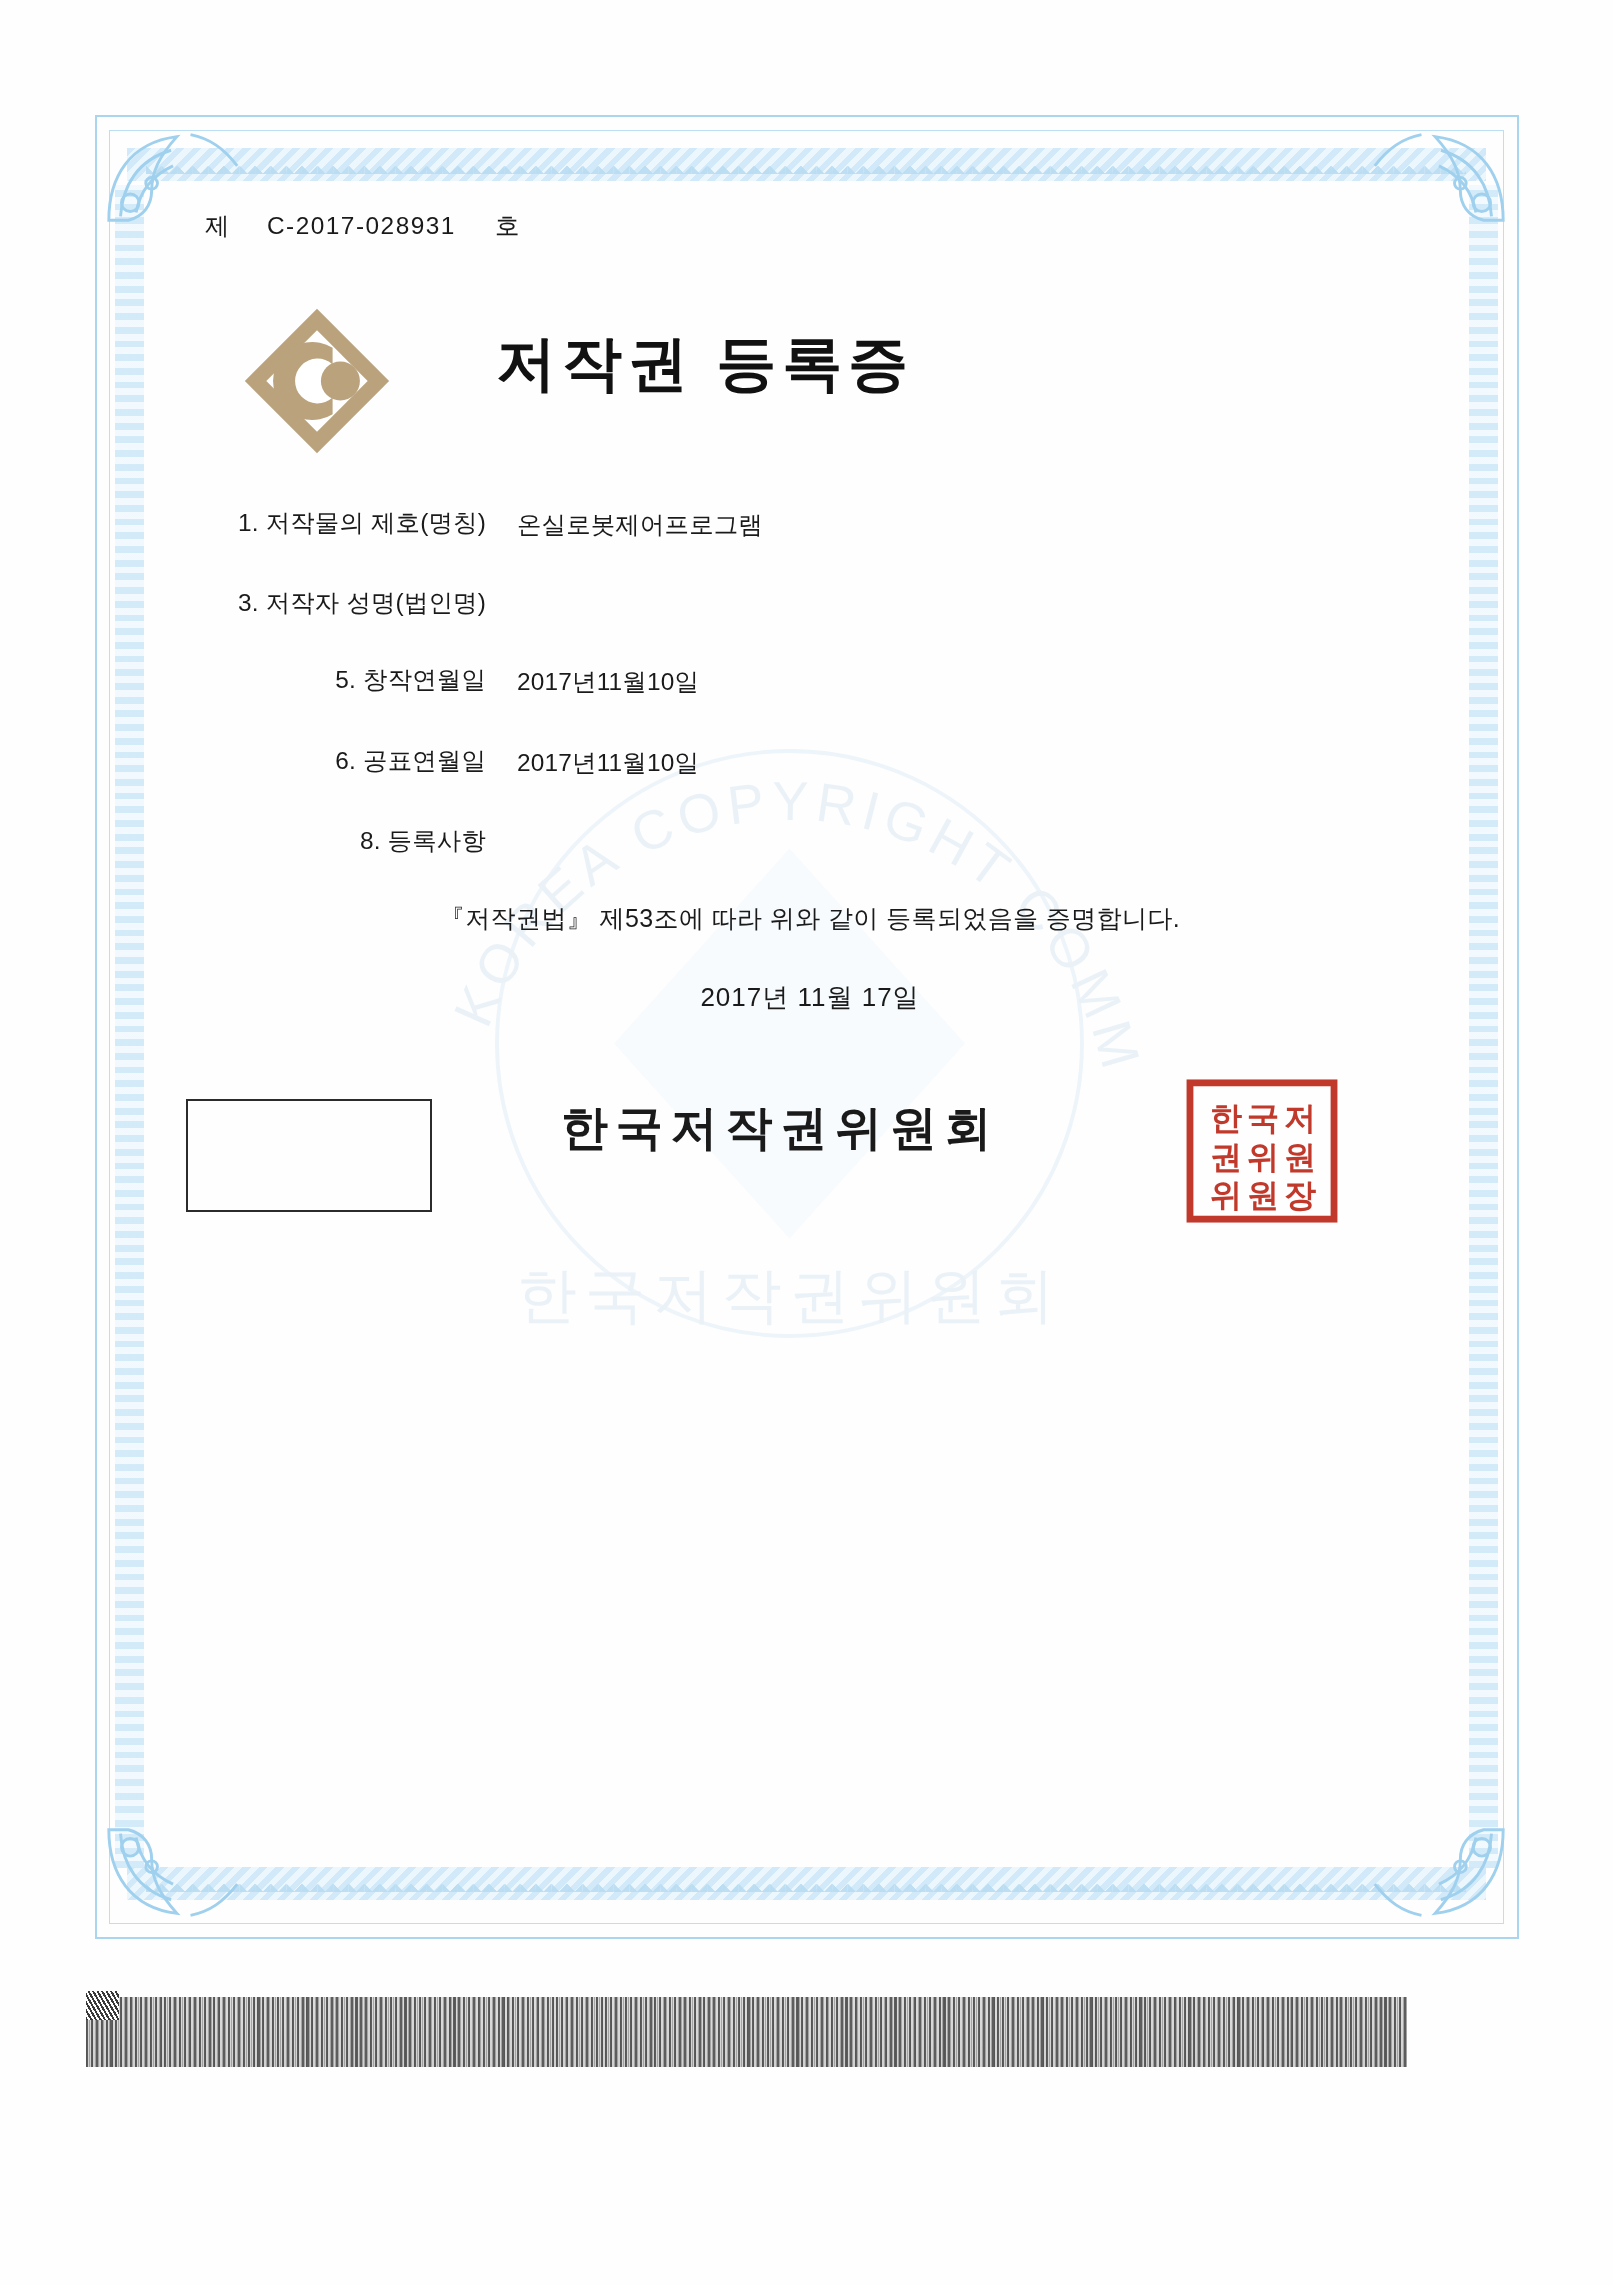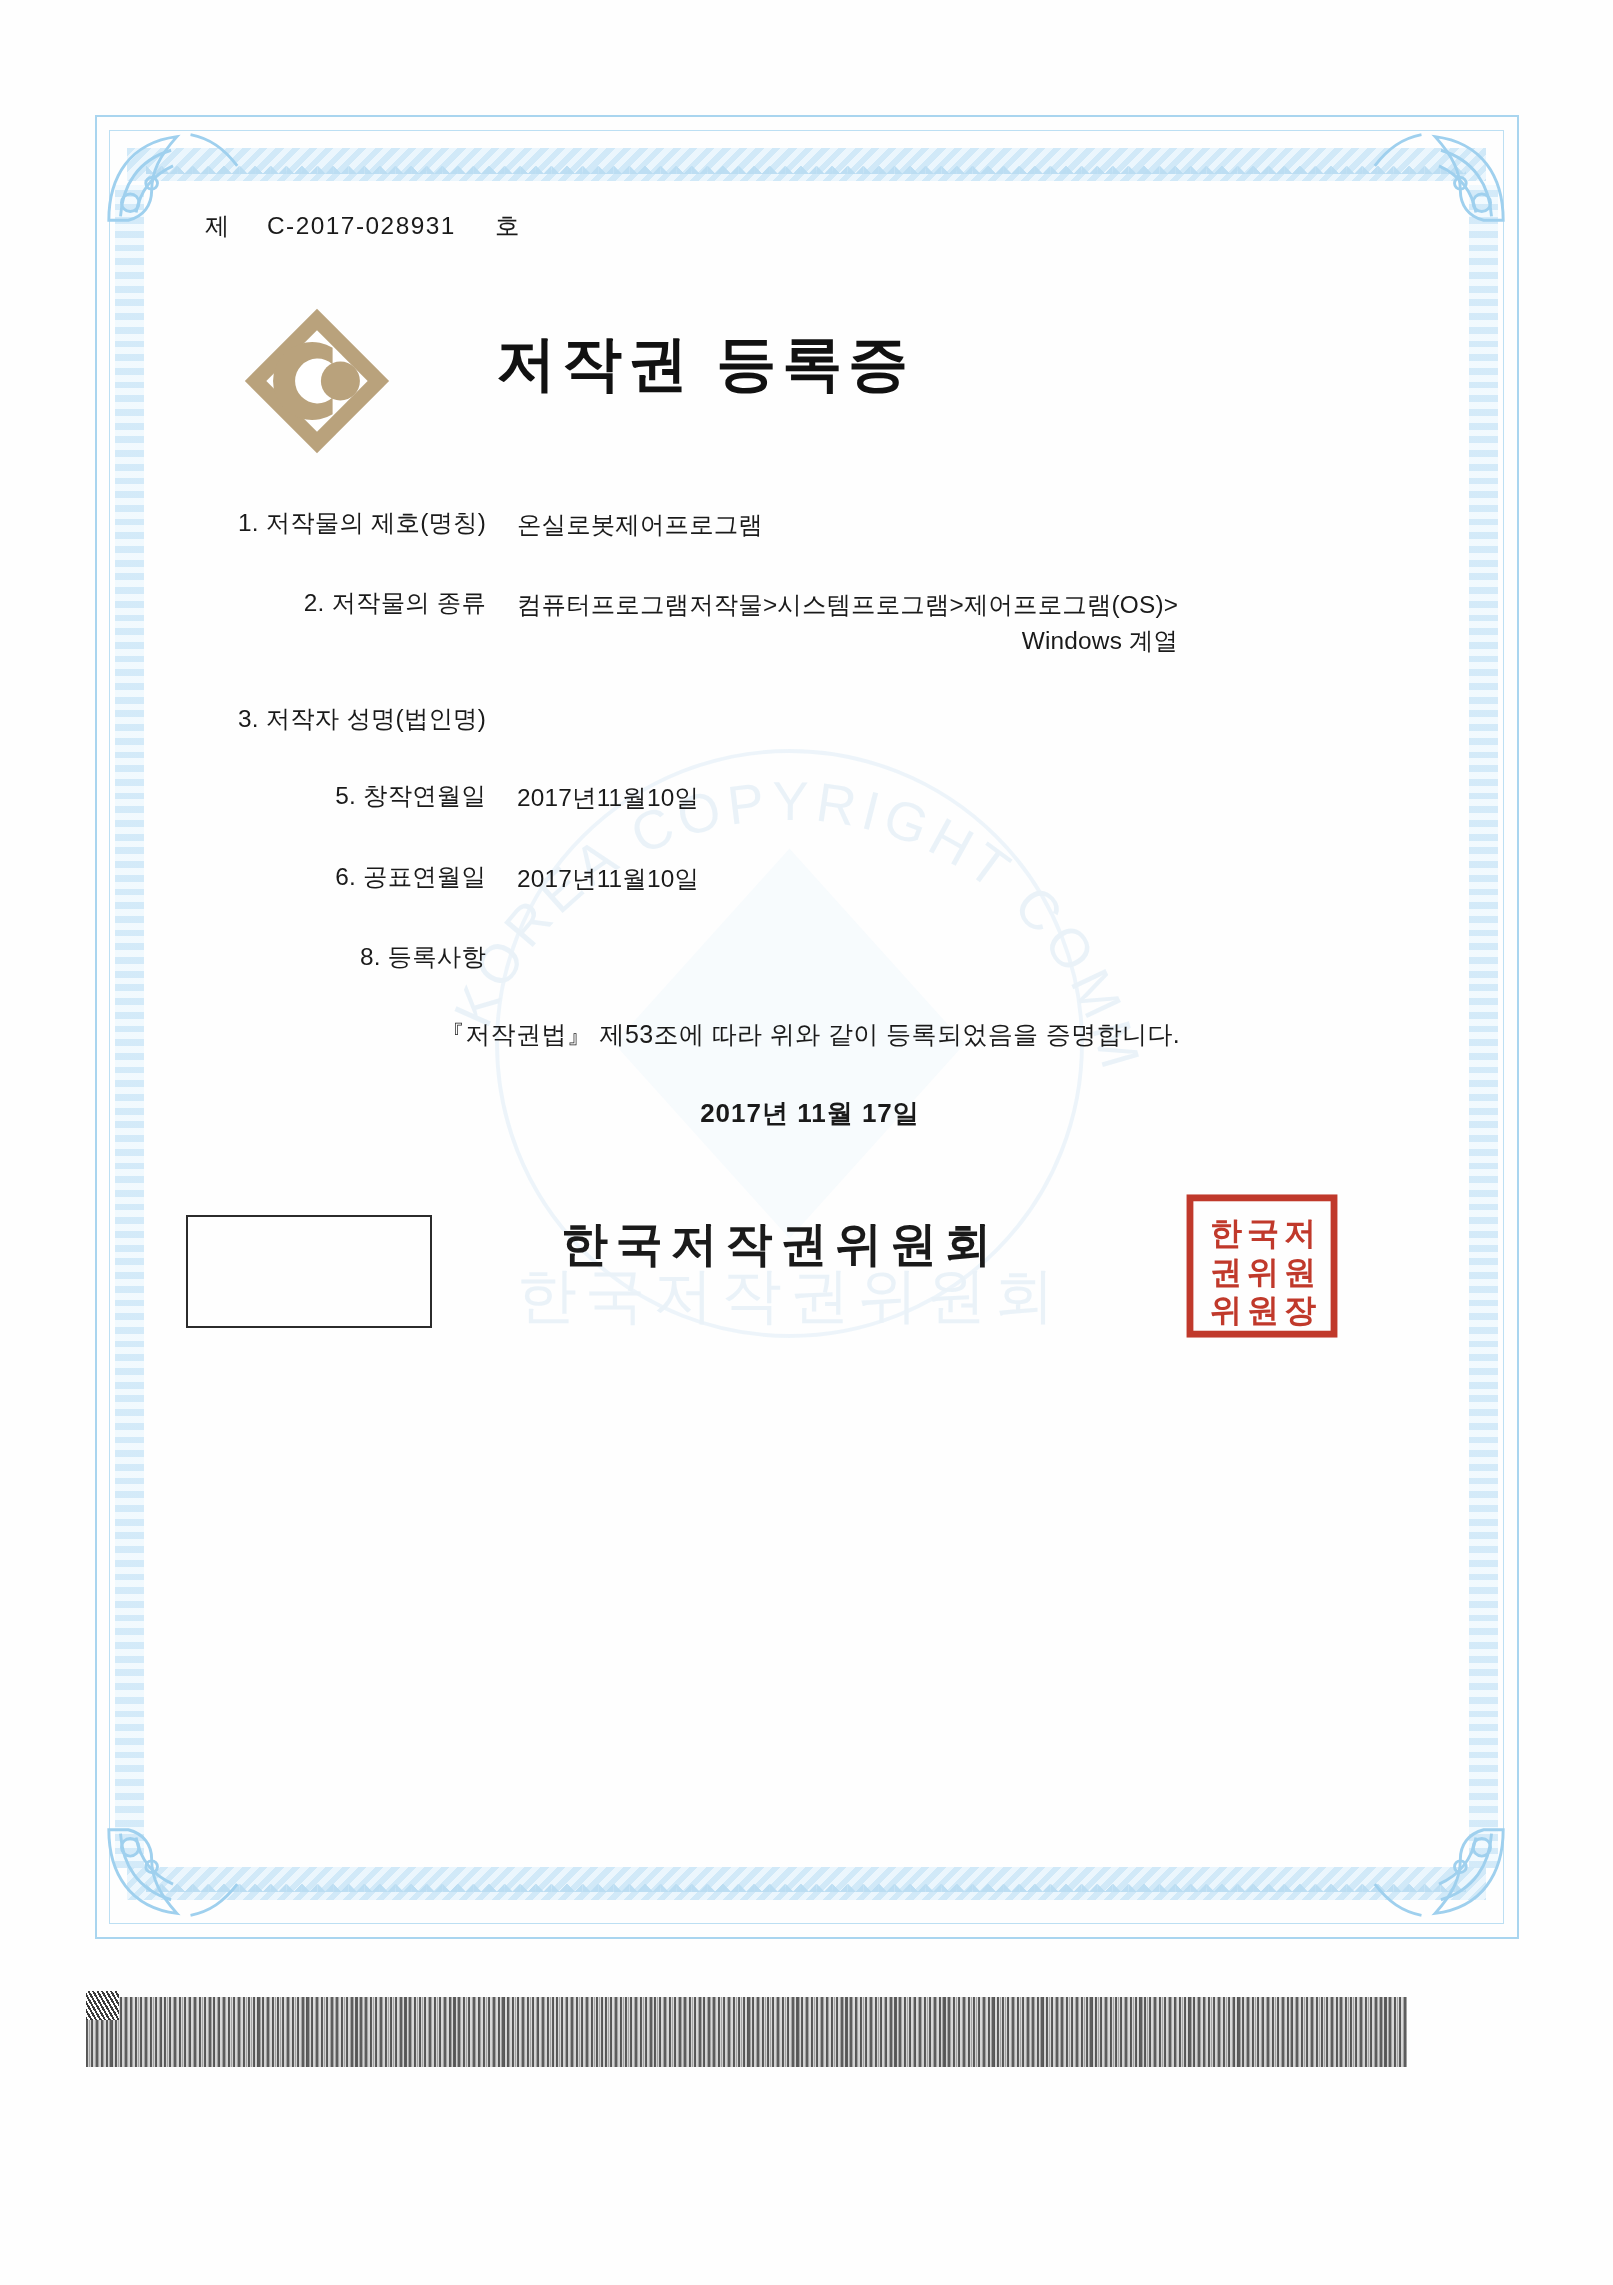--- a/index.html
+++ b/index.html
@@ -188,21 +188,20 @@
     margin-top: 33px;
     text-align: center;
     font-size: 25px;
     letter-spacing: 0.4px;
   }
   #statement-date {
     margin-top: 45px;
     text-align: center;
     font-size: 26px;
     letter-spacing: 1px;
-    font-weight: bold;
   }
 
   
   #footer {
     position: relative;
     height: 166px;
     margin-top: 45px;
   }
   #blank-box {
     position: absolute;
@@ -344,27 +343,20 @@
 
     <div id="fields">
 
       <div class="field-row">
         <div class="field-label">1. 저작물의 제호(명칭)</div>
         <div class="field-value">
           <span>온실로봇제어프로그램</span>
         </div>
       </div>
 
-      <div class="field-row">
-        <div class="field-label">2. 저작물의 종류</div>
-        <div class="field-value">
-          <span>컴퓨터프로그램저작물&gt;시스템프로그램&gt;제어프로그램(OS)&gt;</span>
-          <span class="line2">Windows 계열</span>
-        </div>
-      </div>
 
       <div class="field-row">
         <div class="field-label">3. 저작자 성명(법인명)</div>
       </div>
 
 
       <div class="field-row">
         <div class="field-label">5. 창작연월일</div>
         <div class="field-value">
           <span>2017년11월10일</span>

